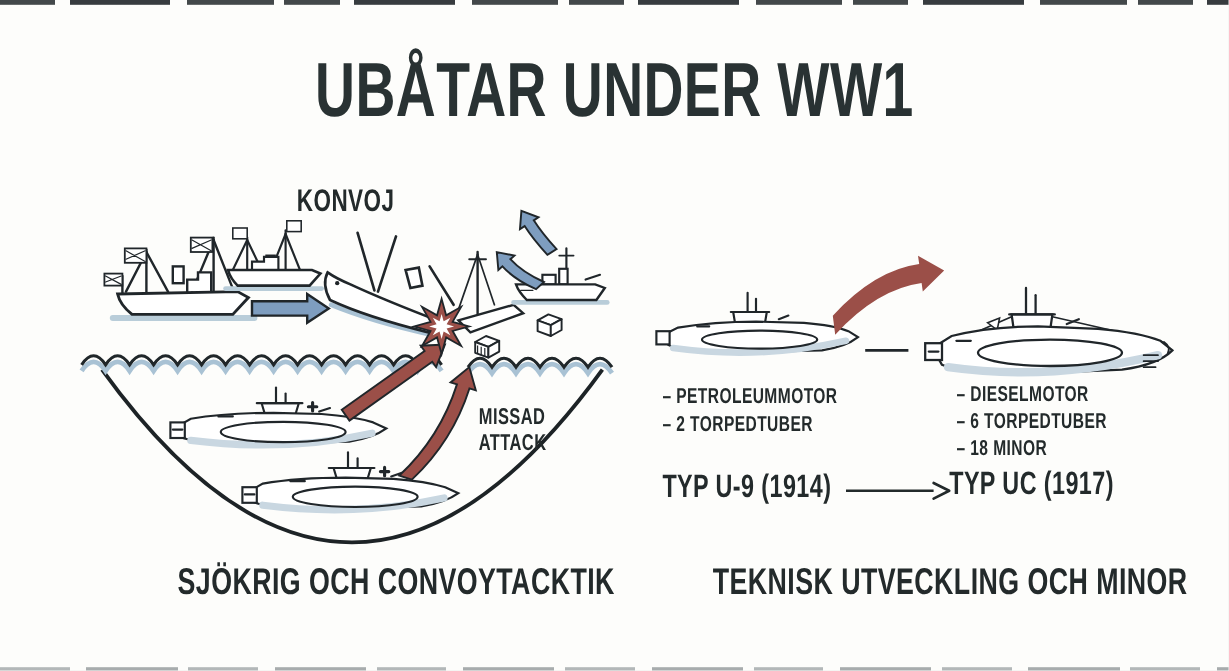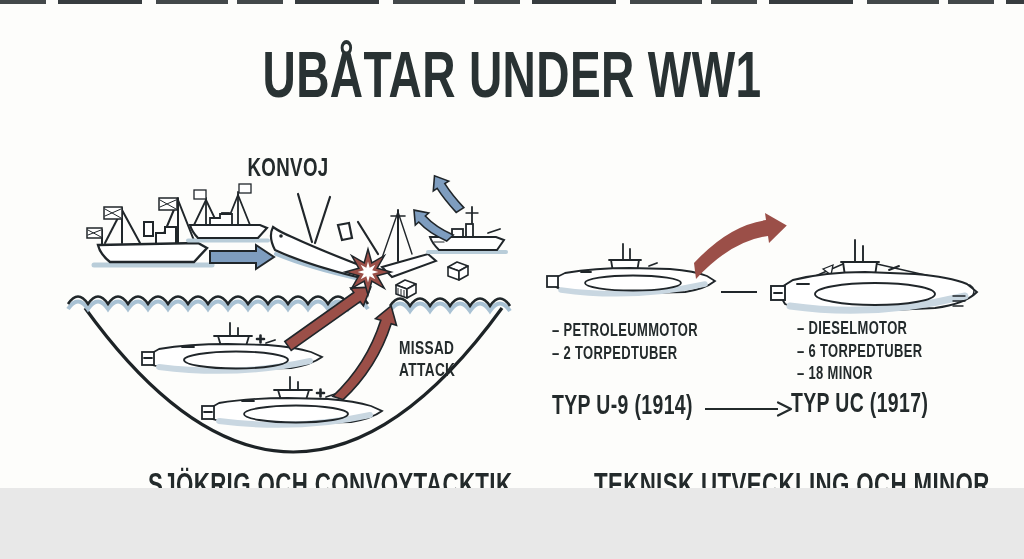--- a/index.html
+++ b/index.html
@@ -1,17 +1,17 @@
 <!DOCTYPE html>
 <html><head>
 <meta charset="utf-8">
 <style>
   html,body{margin:0;padding:0;background:#e8e8e8;}
   #stage{
-    position:relative;width:1024px;height:488px;background:#fdfdfb;
+    position:relative;width:1024px;height:559px;background:#fdfdfb;
     overflow:hidden;font-family:"Liberation Sans",sans-serif;
   }
   .abs{position:absolute;}
   .cond{
     font-family:"Liberation Sans",sans-serif;font-weight:700;color:#232a2b;
     white-space:nowrap;letter-spacing:.5px;
   }
   .tc{text-align:center;transform:scaleX(.72);transform-origin:50% 50%;}
   .tl{transform:scaleX(.72);transform-origin:0 50%;}
   #title{left:0;top:42px;width:1024px;font-size:64px;line-height:66px;color:#293233;}

